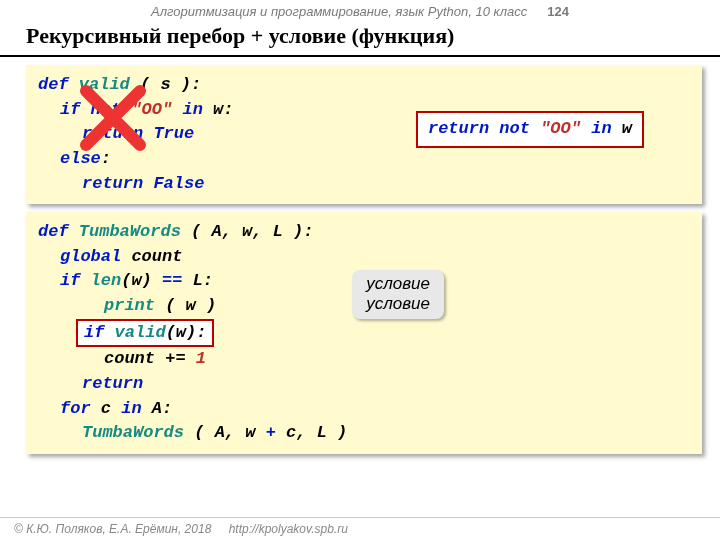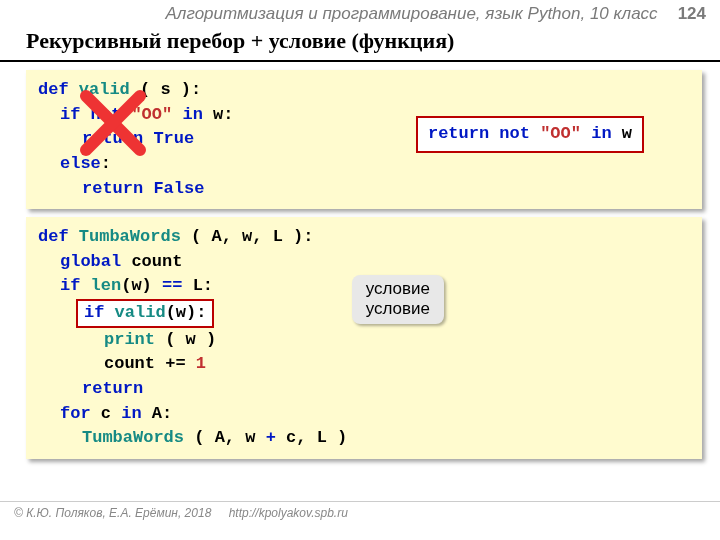--- a/index.html
+++ b/index.html
@@ -4,25 +4,25 @@
 <style>
   * { margin: 0; padding: 0; box-sizing: border-box; }
   body {
     width: 720px; height: 540px;
     background: #fff;
     font-family: Arial, sans-serif;
     position: relative;
     overflow: hidden;
   }
   .header {
-    display: flex; justify-content: flex-end;
+    display: flex; justify-content: center;
     padding: 4px 14px 2px 14px;
     font-style: italic;
     color: #7a7a7a;
-    font-size: 17px;
+    font-size: 13px;
   }
   .page-num { font-weight: bold; font-style: normal; margin-left: 20px; }
   .title {
     font-size: 22px;
     font-weight: bold;
     color: #000;
     padding: 2px 14px 6px 26px;
     border-bottom: 2px solid #000;
     margin-bottom: 8px;
     font-family: Liberation Serif, serif;
@@ -30,20 +30,21 @@
   .codeblock {
     margin: 0 18px 8px 26px;
     background: #fffbcf;
     box-shadow: 3px 3px 4px rgba(0,0,0,0.35);
     padding: 8px 12px 8px 12px;
     font-family: "Courier New", monospace;
     font-size: 17px;
     font-weight: bold;
     line-height: 1.45;
     position: relative;
+    font-style: italic;
   }
   .kw  { color: #0018c4; }
   .fn  { color: #168a84; }
   .str { color: #c03030; }
   .op  { color: #000; }
   .big-x {
     position: absolute;
     left: 52px; top: 18px;
     width: 70px; height: 70px;
     pointer-events: none;
@@ -75,21 +76,21 @@
     font-family: Arial, sans-serif;
     font-size: 17px;
     font-weight: normal;
     text-align: center;
     box-shadow: 2px 2px 3px rgba(0,0,0,0.3);
     line-height: 1.15;
     margin-left: 43px;
   }
   .footer {
     position: absolute;
-    bottom: 16px; left: 0; right: 0;
+    bottom: 0; left: 0; right: 0;
     border-top: 1px solid #ccc;
     padding: 4px 14px;
     font-size: 12px;
     color: #888;
     font-style: italic;
   }
   .footer .copy { font-style: italic; }
   .footer .url { margin-left: 14px; }
 </style>
 </head>
@@ -144,29 +145,29 @@
   <div style="padding-left:22px">
     <span class="kw">global</span>
     <span class="op">count</span>
   </div>
   <div style="padding-left:22px">
     <span class="kw">if</span>
     <span class="fn">len</span><span class="op">(w)</span>
     <span class="kw">==</span>
     <span class="op">L:</span>
   </div>
+  <div style="padding-left:66px">
+    <span class="fn">print</span>
+    <span class="op">( w )</span>
+  </div>
   <div style="padding-left:44px">
     <span class="hl-box">
       <span class="kw">if</span>
       <span class="fn">valid</span><span class="op">(w):</span>
     </span>
-  </div>
-  <div style="padding-left:66px">
-    <span class="fn">print</span>
-    <span class="op">( w )</span>
   </div>
   <div style="padding-left:66px">
     <span class="op">count +=</span>
     <span class="str">1</span>
   </div>
   <div style="padding-left:44px">
     <span class="kw">return</span>
   </div>
   <div style="padding-left:22px">
     <span class="kw">for</span>

